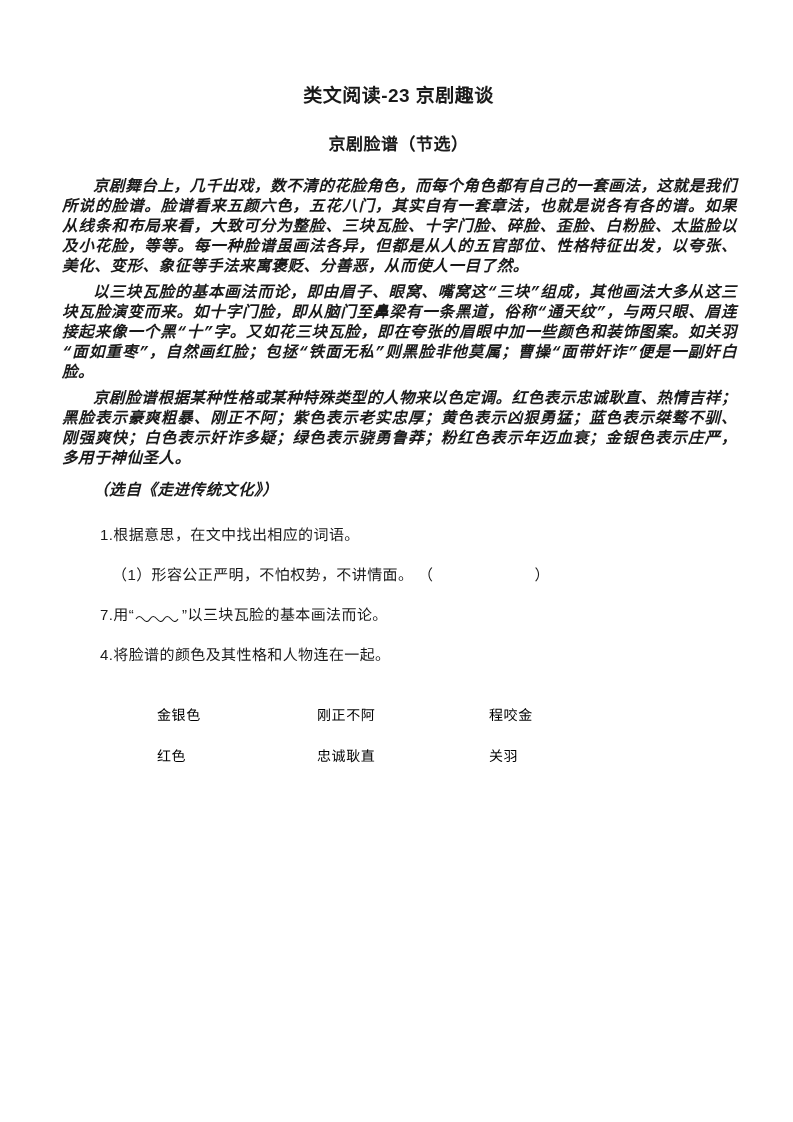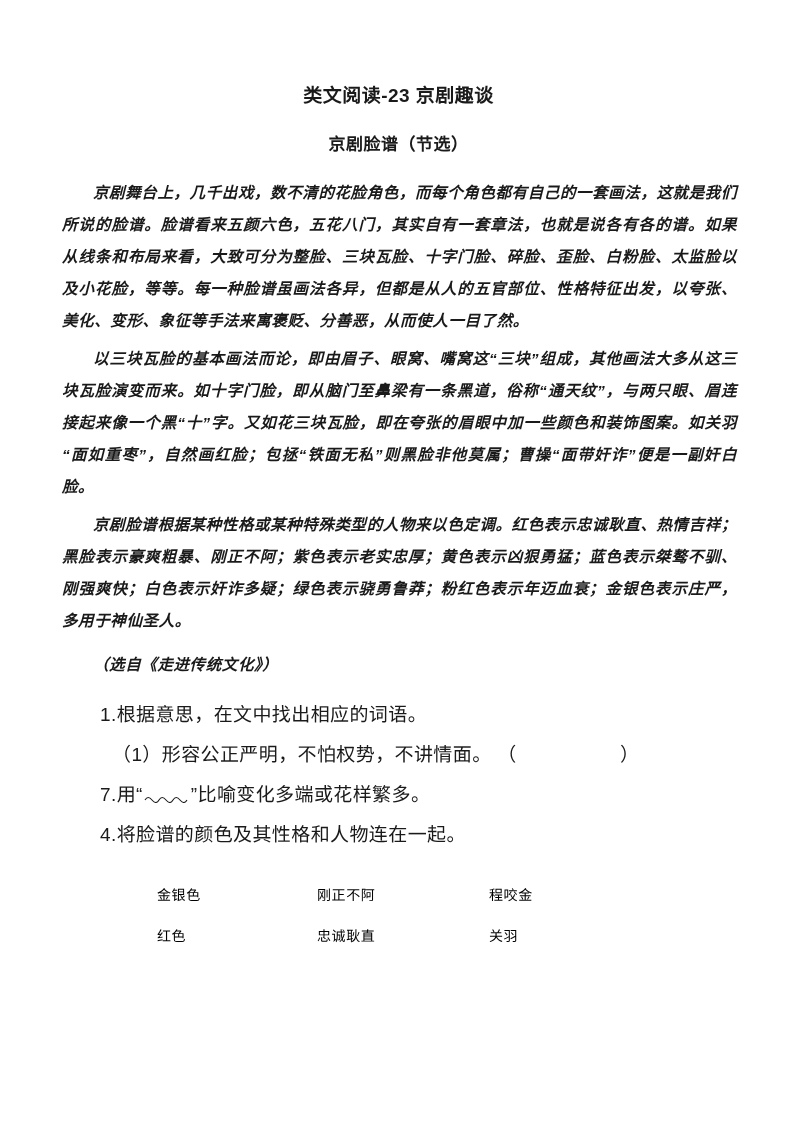--- a/index.html
+++ b/index.html
@@ -47,23 +47,23 @@
     font-family: Liberation Mono, monospace;
   }
 
   
   .article {
     margin: 0;
     padding: 22px 58px 0 60px;
   }
   .article p {
     margin: 0 0 6px 0;
-    font-family: Liberation Sans, sans-serif;
+    font-family: Liberation Mono, monospace;
     font-size: 15.5px;
-    line-height: 32px;
+    line-height: 20px;
     text-align: justify;
     text-justify: inter-character;
     text-indent: 2em;
     letter-spacing: 0.6px;
     font-style: italic;
     font-weight: 600;
   }
   .source {
     margin: 4px 0 0 0;
     padding: 6px 52px 0 0;
@@ -74,21 +74,21 @@
     font-weight: 600;
     letter-spacing: 1px;
   }
 
   
   .questions {
     padding: 18px 58px 0 60px;
     font-family: "Liberation Sans", "DejaVu Sans", sans-serif;
   }
   .q {
-    font-size: 19px;
+    font-size: 15px;
     line-height: 20px;
     margin: 0 0 20px 0;
     letter-spacing: 0.4px;
     color: #1a1a1a;
   }
   .q.indent1 { padding-left: 38px; }
   .q.indent2 { padding-left: 50px; }
   .q.flow    { padding-left: 38px; line-height: 40px; margin-bottom: 12px; }
   .q.hang    { padding-left: 0; line-height: 40px; margin-bottom: 18px; }
 
@@ -160,21 +160,21 @@
       <span class="paren-gap"></span>
       <span>）</span>
     </div>
 
 
 
 
     <div class="q indent1">
       <span>7.用“</span><span class="wavy"><svg width="46" height="10" viewBox="0 0 46 10" xmlns="http://www.w3.org/2000/svg">
             <path d="M1 7 Q4 2 8 7 T15 7 T22 7 T29 7 T36 7 T43 7" fill="none" stroke="#1a1a1a" stroke-width="1.1"></path>
-          </svg></span><span>”比喻变化多端或花样繁多。</span>
+          </svg></span><span>”以三块瓦脸的基本画法而论。</span>
     </div>
 
     <div class="q indent1">4.将脸谱的颜色及其性格和人物连在一起。</div>
 
   </div>
 
   <div class="match-grid">
 
     <div class="match-row">
       <div class="match-cell c0">金银色</div>

